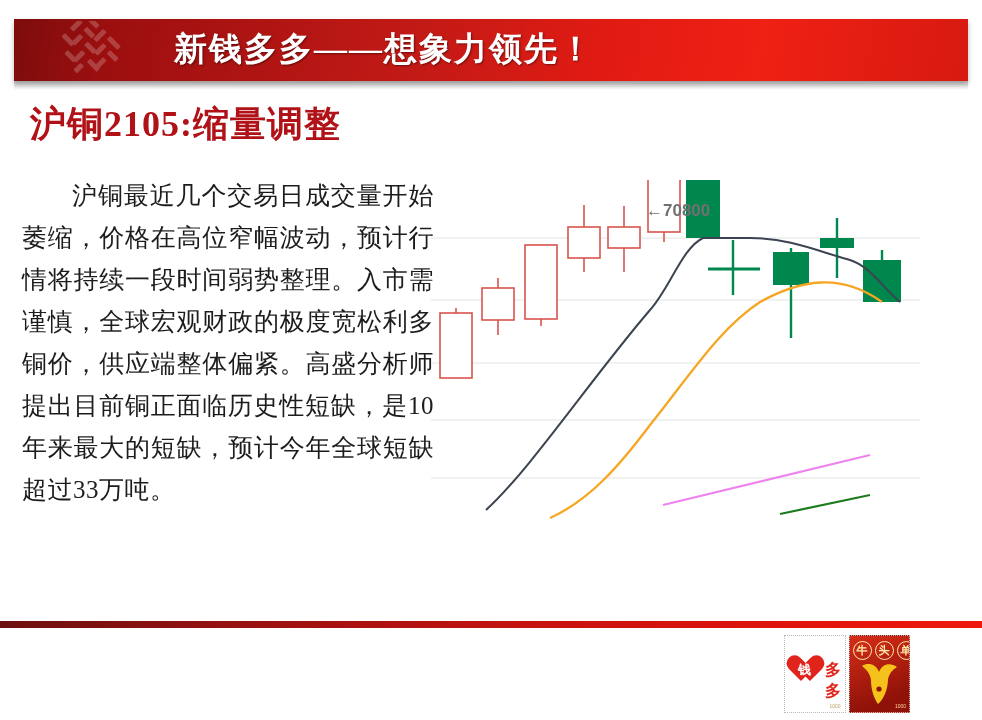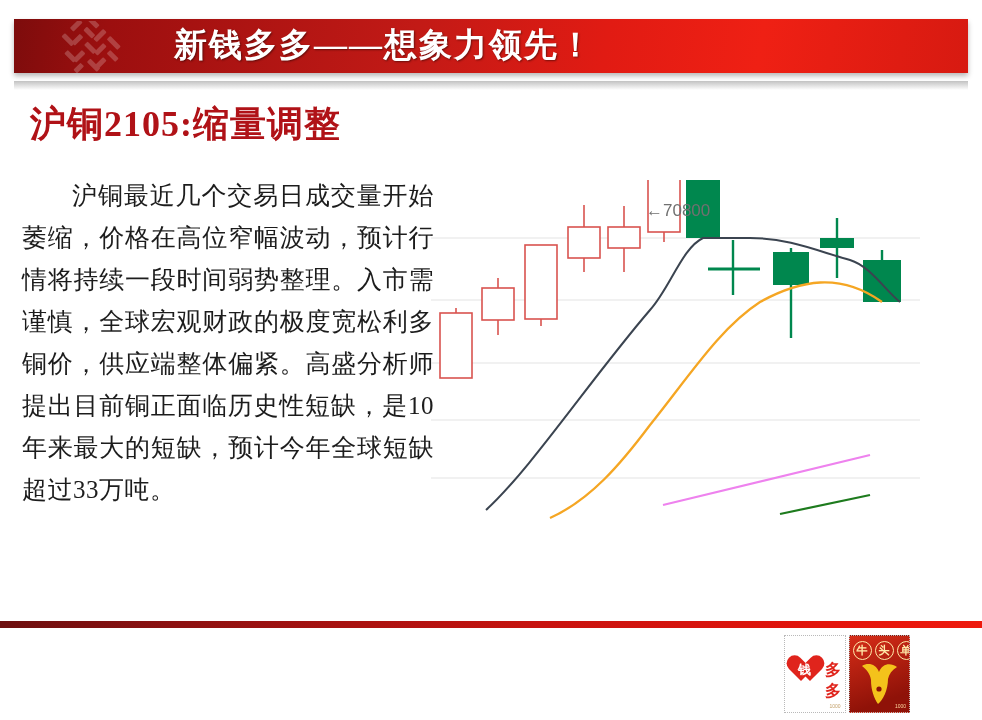--- a/index.html
+++ b/index.html
@@ -6,21 +6,21 @@
   body{
     width:982px;height:720px;
     background:#ffffff;
     font-family:"Liberation Serif","DejaVu Serif",serif;
     overflow:hidden;position:relative;
   }
   .slide{position:relative;width:982px;height:720px;background:#fff;}
 
   
   .header-banner{
-    position:absolute;left:14px;top:19px;width:954px;height:54px;
+    position:absolute;left:14px;top:19px;width:954px;height:62px;
     background:linear-gradient(100deg,#7d0c0c 0%,#9c0f0f 10%,#c21a16 42%,#e11b13 62%,#ef2014 78%,#d71a11 100%);
     overflow:hidden;
     box-shadow:0 3px 5px rgba(0,0,0,0.28);
   }
   .header-shadow{
     position:absolute;left:14px;top:81px;width:954px;height:9px;
     background:linear-gradient(180deg,rgba(120,120,120,.45),rgba(255,255,255,0));
   }
   .brand-mark{
     position:absolute;left:16px;top:2px;width:118px;height:58px;opacity:.55;
@@ -45,21 +45,21 @@
   
   .body-text{
     position:absolute;left:22px;top:175px;width:412px;
     font-size:25px;line-height:42px;color:#1c1c1c;
     text-indent:2em;text-align:justify;
     font-family:"Liberation Serif","DejaVu Serif",serif;
     letter-spacing:.5px;
   }
 
   
-  .chart-area{position:absolute;left:420px;top:180px;width:545px;height:360px;}
+  .chart-area{position:absolute;left:420px;top:180px;width:545px;height:360px;font-weight:bold;}
   .chart-svg{display:block;}
 
   
   .footer-rule{
     position:absolute;left:0px;top:621px;width:982px;height:7px;
     background:linear-gradient(90deg,#6d0f0f 0%,#8d1111 18%,#c8130f 55%,#e4150c 85%,#ee1a0e 100%);
   }
   .footer-note{
     position:absolute;left:20px;top:641px;
     font-size:16px;color:#1a1a1a;letter-spacing:.3px;font-weight:600;

